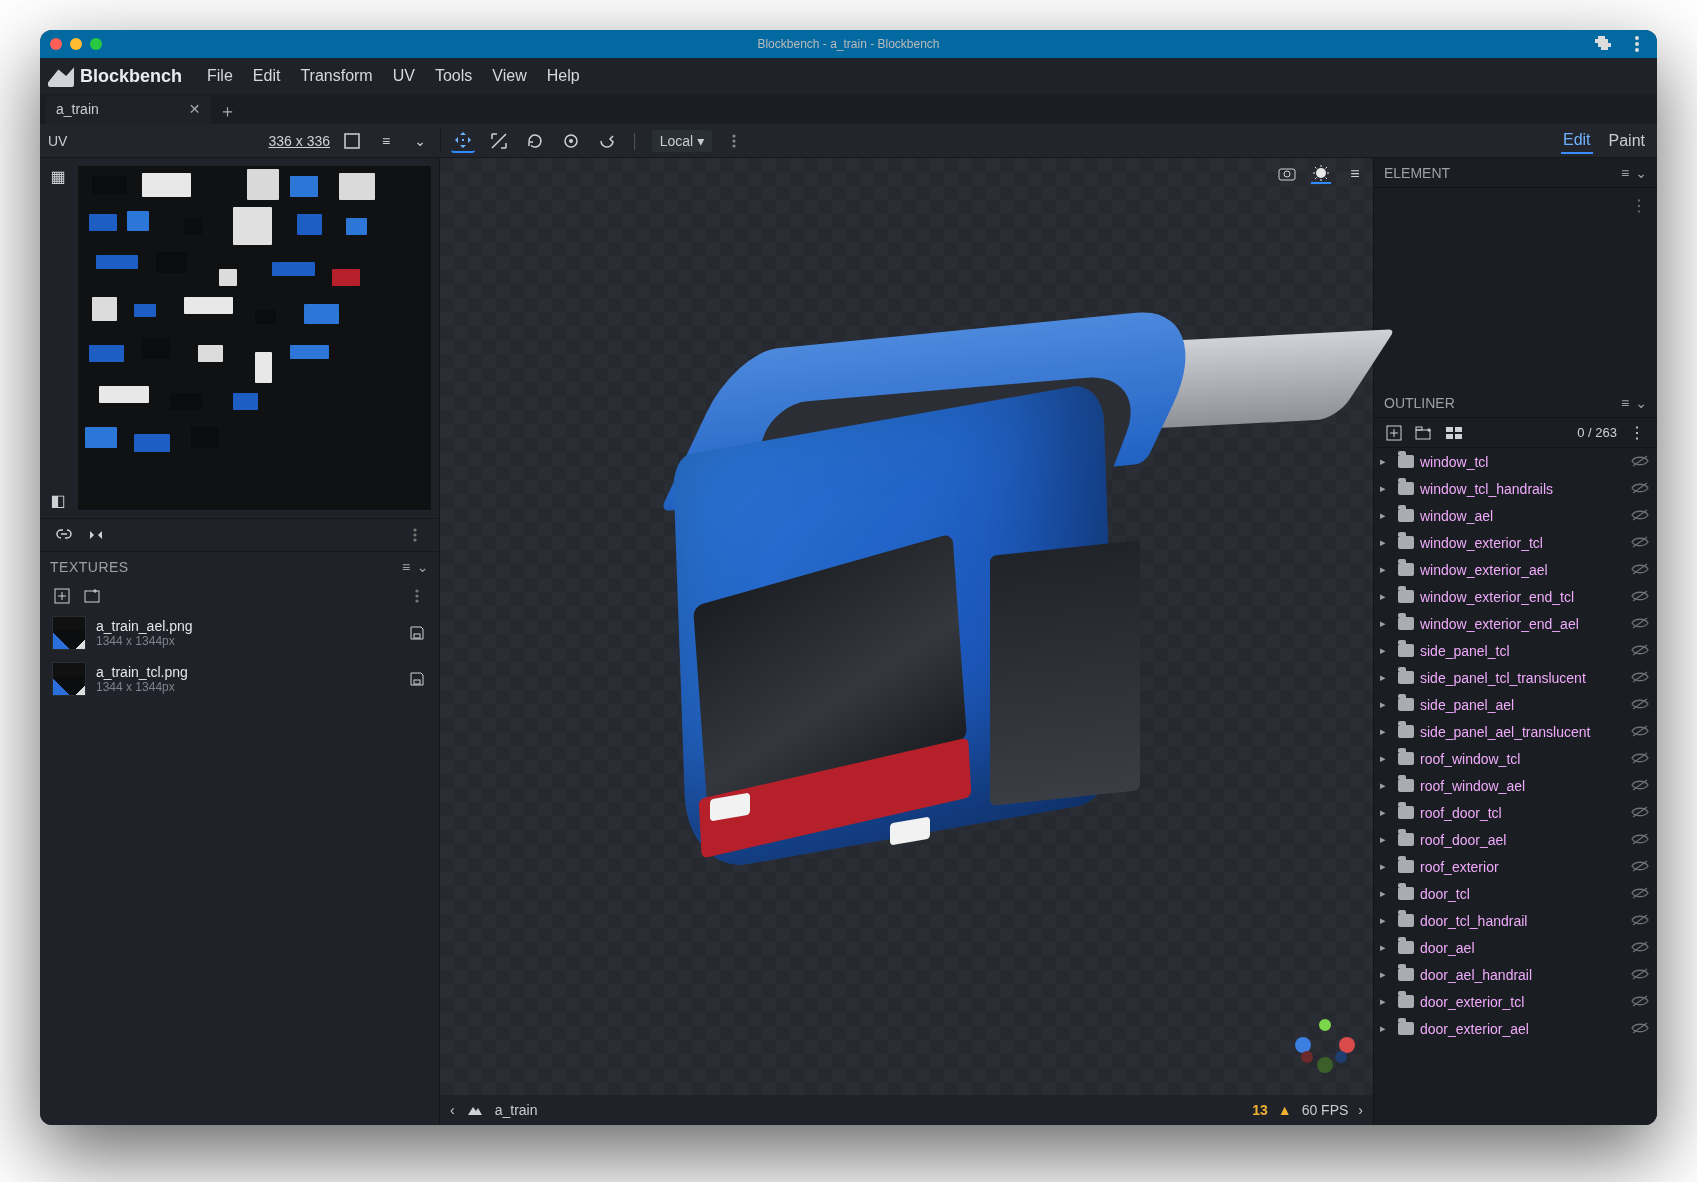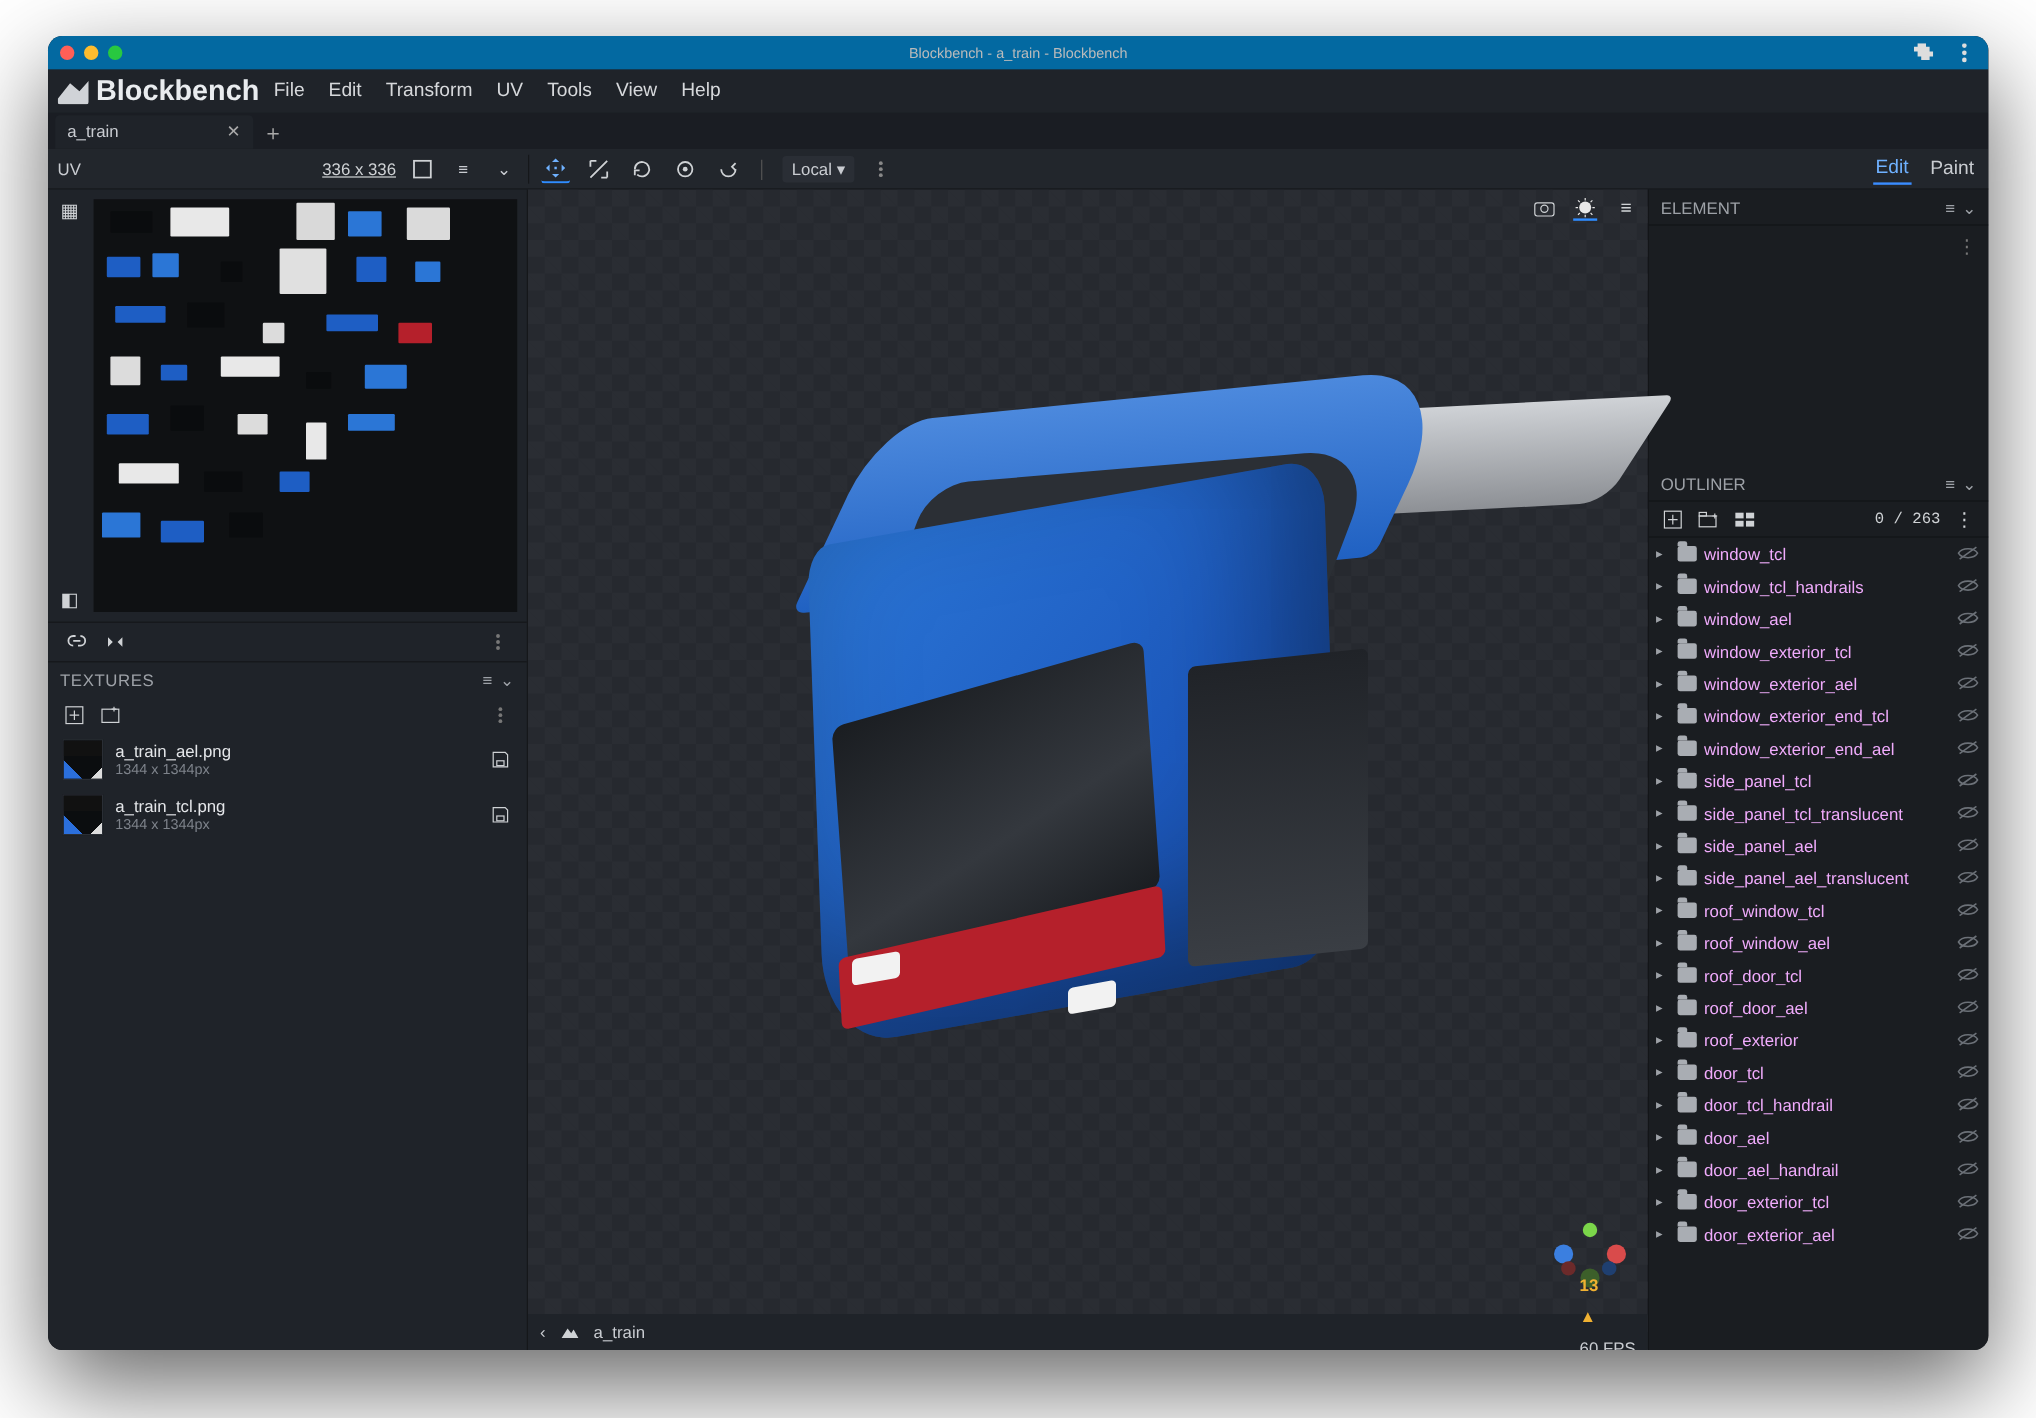--- a/index.html
+++ b/index.html
@@ -14,21 +14,21 @@
   .titlebar { height: 28px; background: #0369a1; display: flex; align-items: center; padding: 0 10px; position: relative; }
   .traffic { display: flex; gap: 8px; }
   .dot { width: 12px; height: 12px; border-radius: 50%; }
   .dot.red { background:#ff5f57;} .dot.yellow{background:#febc2e;} .dot.green{background:#28c840;}
   .title-center { position:absolute; left:0; right:0; text-align:center; font-size:12px; color:#bbb; pointer-events:none;}
   .title-right { margin-left:auto; display:flex; gap:14px; align-items:center; }
   .title-right svg, .ico svg { display:block; }
 
   
   .menubar { height: 36px; background:#1f2329; display:flex; align-items:center; padding:0 8px; gap:4px; font-size:16px; }
-  .brand { display:flex; align-items:center; gap:6px; font-weight:600; font-size:24px; color:#e9ecef; margin-right:0;}
+  .brand { display:flex; align-items:center; gap:6px; font-weight:600; font-size:18px; color:#e9ecef; margin-right:13px;}
   .brand-icon { width:26px; height:22px; background:#d0d3d7; clip-path: polygon(0 80%, 40% 20%, 70% 50%, 100% 10%, 100% 100%, 0 100%); border-radius:2px;}
   .menuitem { padding:4px 8px; color:#d6d8db; cursor:pointer; border-radius:3px;}
   .subtitle { margin-left:auto; margin-right:auto; font-size:15px; color:#8a8f96; position:absolute; left:0; right:0; text-align:center; pointer-events:none;}
 
   
   .tabbar { height:30px; background:#1a1d23; display:flex; align-items:flex-end; padding-left:6px; gap:4px;}
   .tab { display:flex; align-items:center; gap:90px; padding:5px 10px 7px 10px; background:#1f2329; border-radius:4px 4px 0 0; font-size:14px;}
   .tab .close{font-size:14px;color:#aaa;cursor:pointer;}
   .tab-add{width:26px;height:26px;display:flex;align-items:center;justify-content:center;color:#aaa;cursor:pointer;font-size:18px;}
 
@@ -71,41 +71,41 @@
 
   .viewport{flex:1;position:relative;background:#26292f;
     background-image:
       linear-gradient(45deg,#2a2d33 25%,transparent 25%,transparent 75%,#2a2d33 75%),
       linear-gradient(45deg,#2a2d33 25%,transparent 25%,transparent 75%,#2a2d33 75%);
     background-size:28px 28px;background-position:0 0,14px 14px;}
   .vp-topright{position:absolute;top:6px;right:8px;display:flex;gap:14px;}
   .vp-gizmo{position:absolute;right:18px;bottom:48px;width:60px;height:60px;}
   .gizmo-ball{position:absolute;width:16px;height:16px;border-radius:50%;}
   .vp-status{position:absolute;left:0;right:0;bottom:0;height:30px;background:#1f2329;display:flex;align-items:center;padding:0 10px;font-size:14px;gap:10px;}
-  .vp-status .right{margin-left:auto;display:flex;align-items:flex-start;gap:10px;flex-direction:column;}
+  .vp-status .right{margin-left:auto;display:flex;align-items:flex-end;gap:10px;}
   .warn{color:#f0b132;font-weight:600;}
   
   .train{position:absolute;left:150px;top:110px;width:560px;height:620px;}
   .train .body{position:absolute;left:90px;top:150px;width:430px;height:420px;background:linear-gradient(135deg,#2b76d6 0%,#1d5abf 60%,#184da6 100%);transform:skewY(-8deg) rotate(-2deg);border-radius:18px 30px 40px 60px/30px 40px 60px 80px;box-shadow:inset -40px -60px 120px rgba(0,0,0,.4);}
   .train .roof{position:absolute;left:120px;top:60px;width:460px;height:160px;background:linear-gradient(180deg,#4c89dd,#2061c2);transform:skewX(-30deg) rotate(-6deg);border-radius:40px 80px 10px 10px/60px 100px 10px 10px;}
   .train .dark{position:absolute;left:170px;top:120px;width:360px;height:120px;background:#2b2f35;transform:skewX(-25deg) rotate(-5deg);border-radius:30px 60px 8px 8px;}
   .train .wing{position:absolute;left:430px;top:70px;width:340px;height:90px;background:linear-gradient(180deg,#cfd2d6,#8d9095);transform:skewX(-35deg) rotate(-3deg);border-radius:6px 6px 20px 6px;}
   .train .windshield{position:absolute;left:110px;top:300px;width:260px;height:210px;background:linear-gradient(160deg,#1a1d21,#34383e 60%,#1a1d21);transform:skewY(-12deg) rotate(-4deg);border-radius:10px;}
   .train .redband{position:absolute;left:110px;top:500px;width:270px;height:60px;background:#b5202b;transform:skewY(-10deg) rotate(-3deg);border-radius:6px;}
   .train .headlight{position:absolute;width:40px;height:22px;background:#f2f2f2;border-radius:4px;transform:skewY(-10deg);}
   .train .sideglass{position:absolute;left:400px;top:280px;width:150px;height:250px;background:linear-gradient(180deg,#202328,#3a3e44);transform:skewY(-6deg);border-radius:6px;}
 
   .rightcol{width:284px;background:#1a1d21;display:flex;flex-direction:column;border-left:1px solid #121417;}
   .rc-section-head{height:30px;display:flex;align-items:center;padding:0 10px;font-size:14px;color:#9da1a7;border-bottom:1px solid #121417;}
   .rc-section-head .phmore{margin-left:auto;display:flex;gap:6px;}
   .element-body{height:200px;position:relative;}
   .element-dots{position:absolute;right:10px;top:8px;color:#777;}
 
   .outliner-toolbar{height:30px;display:flex;align-items:center;gap:10px;padding:0 10px;border-bottom:1px solid #121417;}
-  .outliner-toolbar .count{margin-left:auto;font-size:13px;color:#cfd2d5;font-family:Liberation Mono, monospace;}
+  .outliner-toolbar .count{margin-left:auto;font-size:13px;color:#cfd2d5;}
   .outliner-list{flex:1;overflow:auto;font-size:14px;}
   .node{display:flex;align-items:center;gap:6px;height:27px;padding:0 8px 0 6px;}
   .node .chev{width:12px;color:#9da1a7;font-size:11px;}
   .node .fld{width:16px;height:13px;background:#a9adb3;border-radius:2px;position:relative;}
   .node .fld::before{content:"";position:absolute;top:-4px;left:0;width:8px;height:4px;background:#a9adb3;border-radius:2px 2px 0 0;}
   .node .lbl{flex:1;color:#f0abfc;white-space:nowrap;overflow:hidden;text-overflow:ellipsis;}
   .node .eye{color:#6c7178;}
 
   
   .ico{display:inline-flex;width:20px;height:20px;align-items:center;justify-content:center;color:#cfd2d5;}

